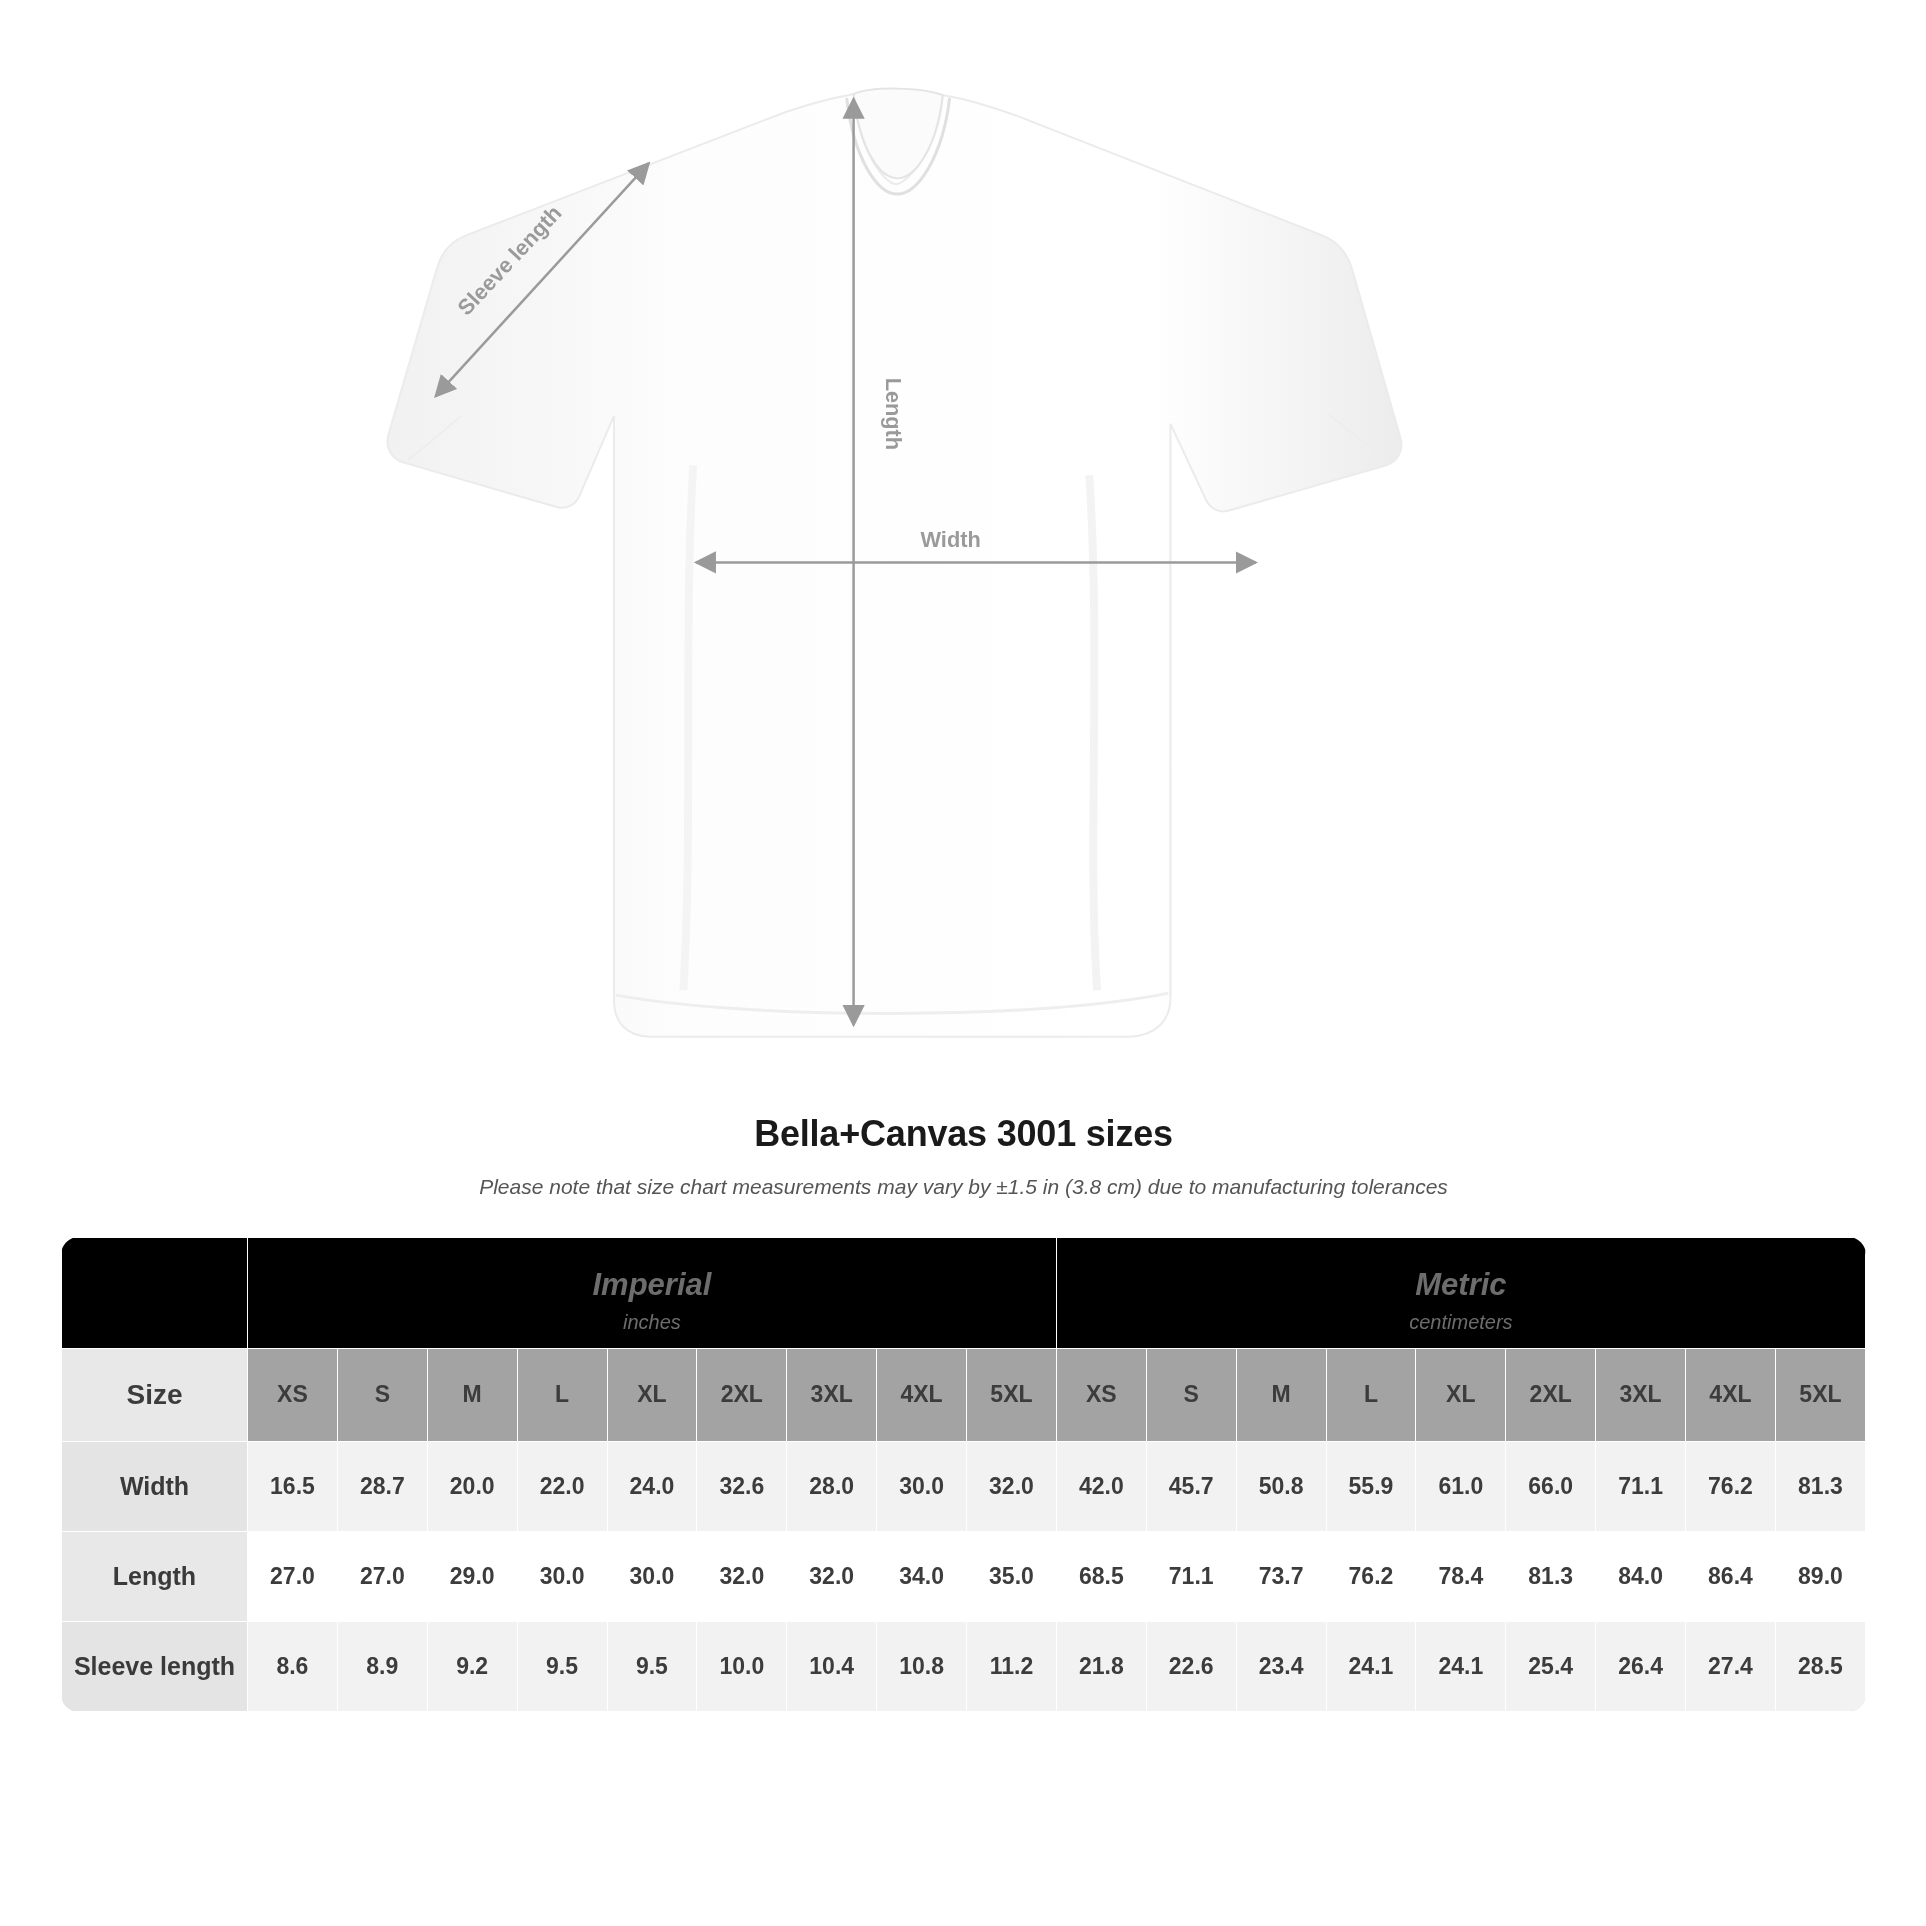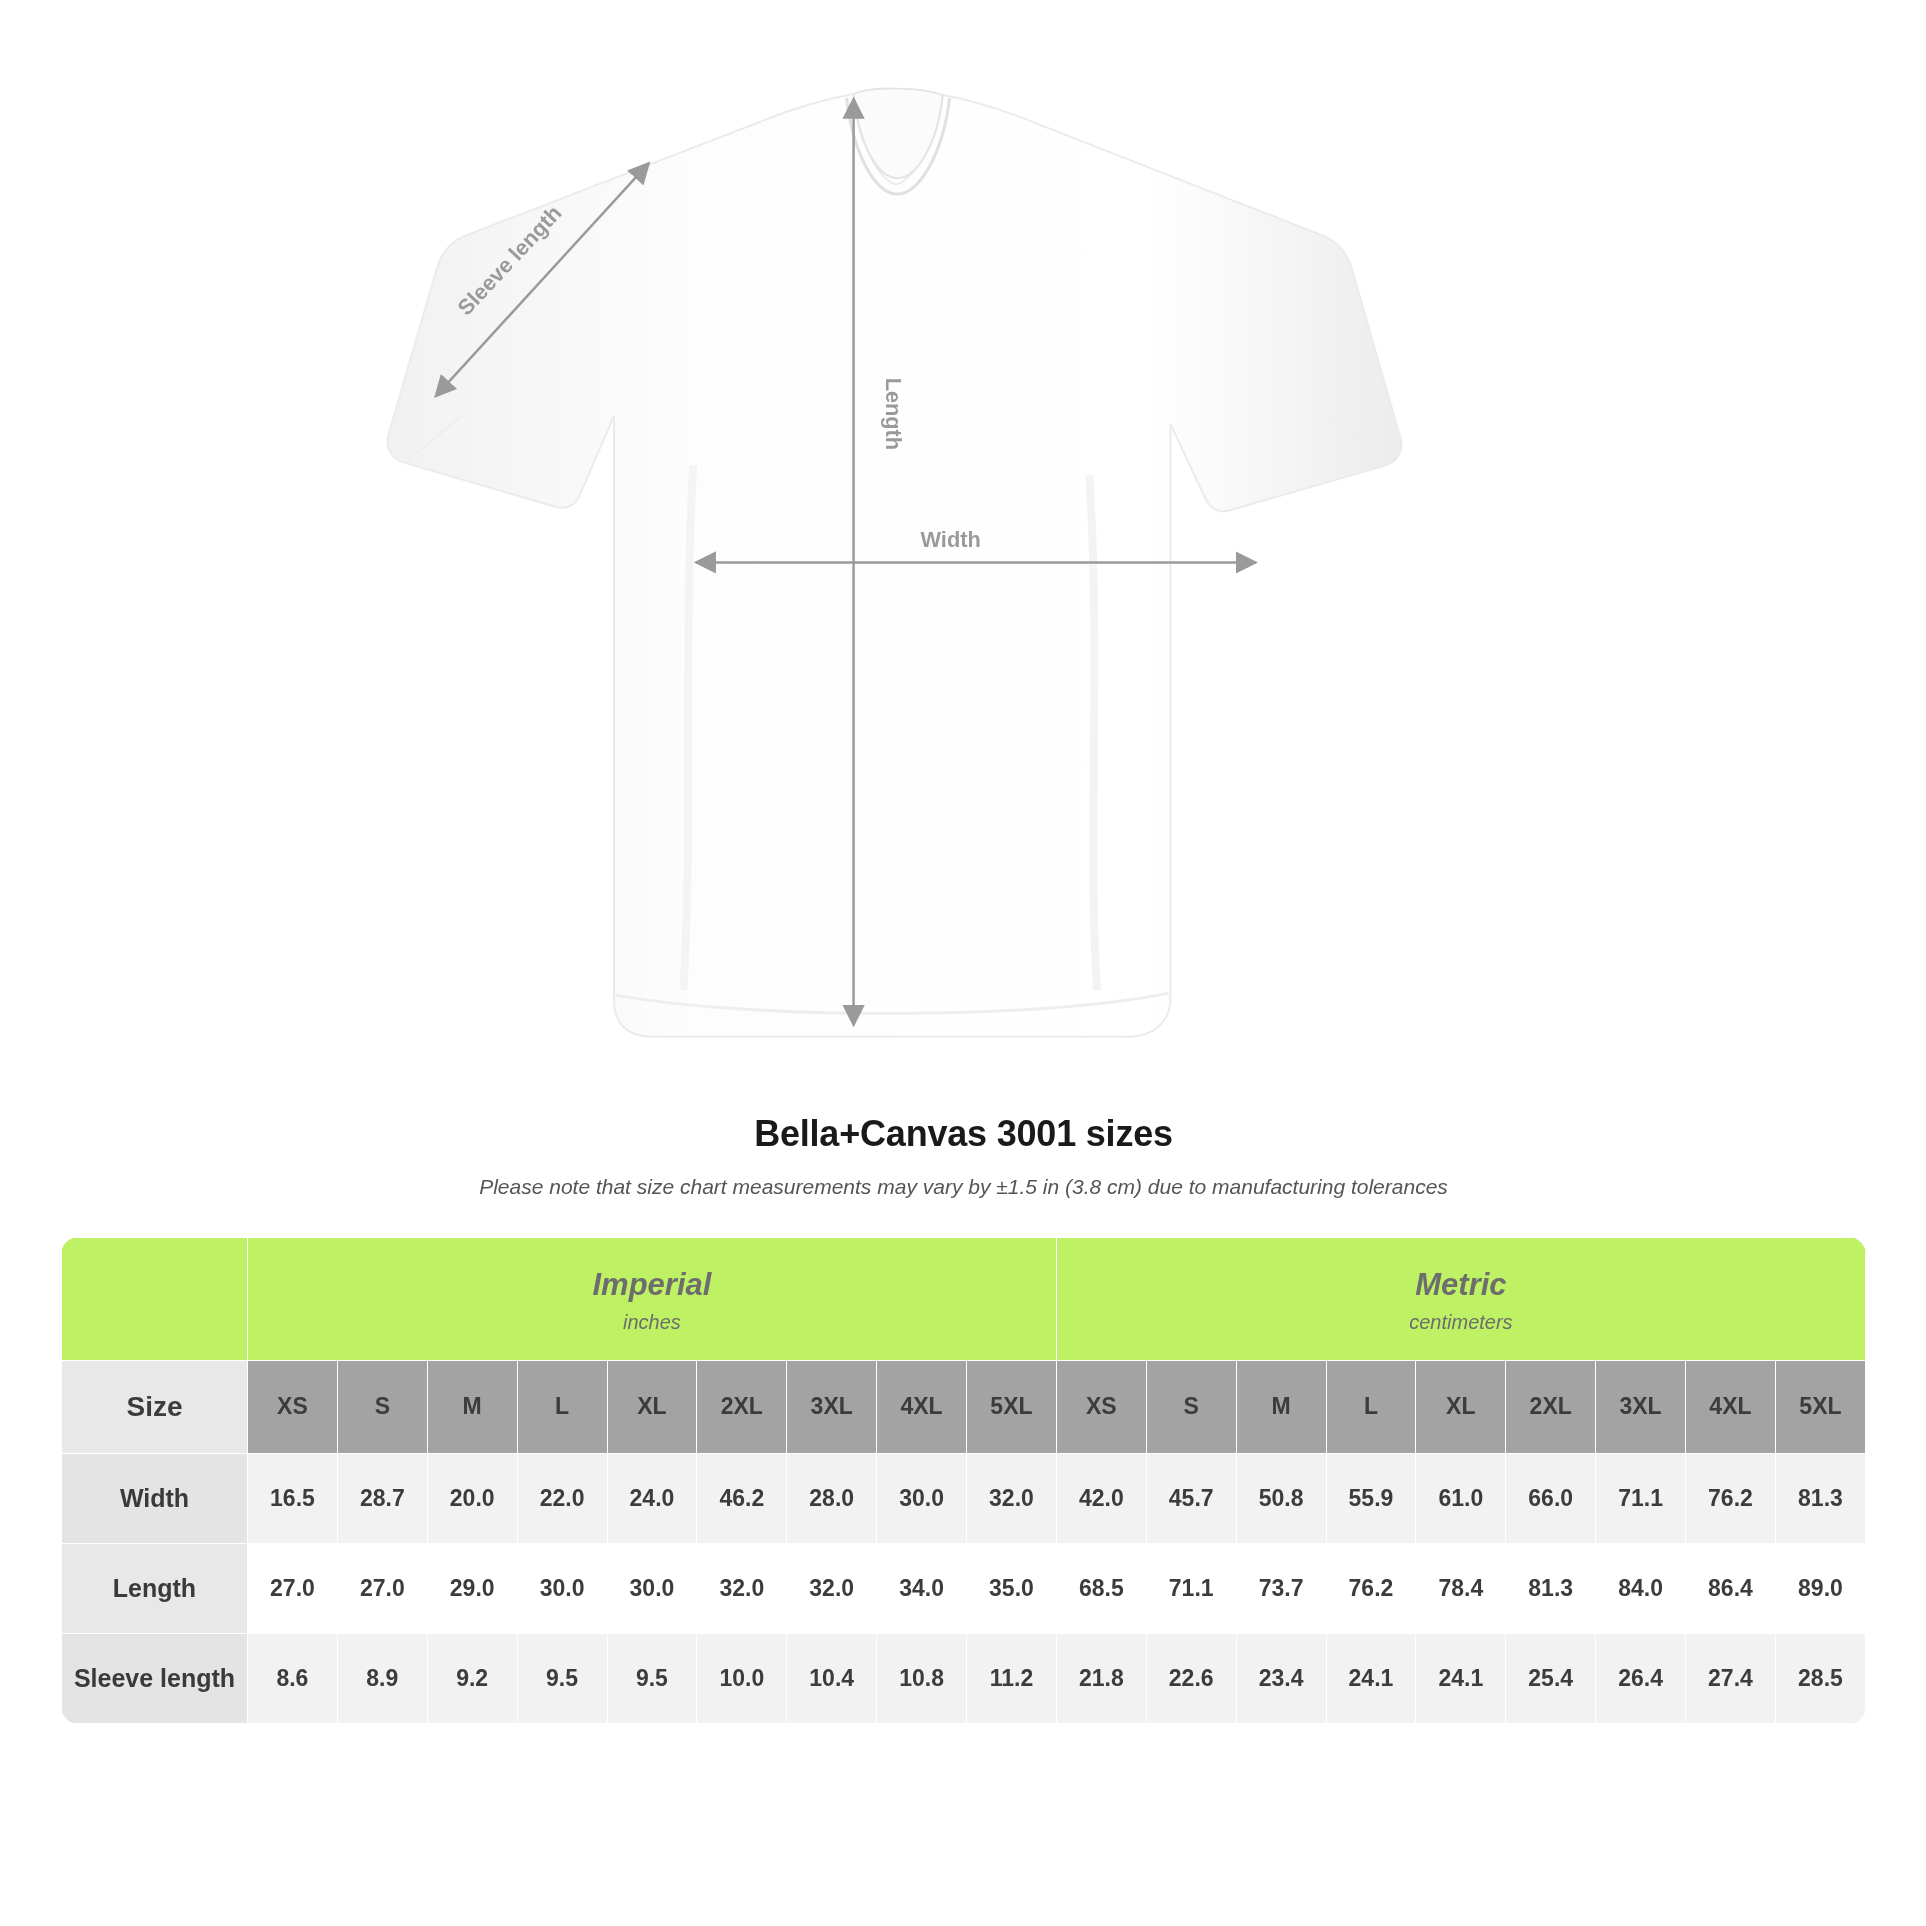--- a/index.html
+++ b/index.html
@@ -65,23 +65,23 @@
   table.size-table td, table.size-table th {
     text-align: center;
     vertical-align: middle;
     font-weight: bold;
     font-size: 23px;
     color: #3c3c3c;
     border: 1px solid #ffffff;
   }
   
   .sys-row td {
-    background: #bef264;
+    background: #000000;
     border: none;
-    padding: 28px 0 26px 0;
+    padding: 28px 0 14px 0;
   }
   .sys-name {
     font-size: 31px;
     font-style: italic;
     font-weight: bold;
     color: #6d6d6d;
     line-height: 1.25;
   }
   .sys-unit {
     font-size: 20px;
@@ -250,21 +250,21 @@
             <td>4XL</td>
             <td>5XL</td>
           </tr>
           <tr class="data-row alt">
             <td class="rowlabel">Width</td>
             <td>16.5</td>
             <td>28.7</td>
             <td>20.0</td>
             <td>22.0</td>
             <td>24.0</td>
-            <td>46.2</td>
+            <td>32.6</td>
             <td>28.0</td>
             <td>30.0</td>
             <td>32.0</td>
             <td>42.0</td>
             <td>45.7</td>
             <td>50.8</td>
             <td>55.9</td>
             <td>61.0</td>
             <td>66.0</td>
             <td>71.1</td>

